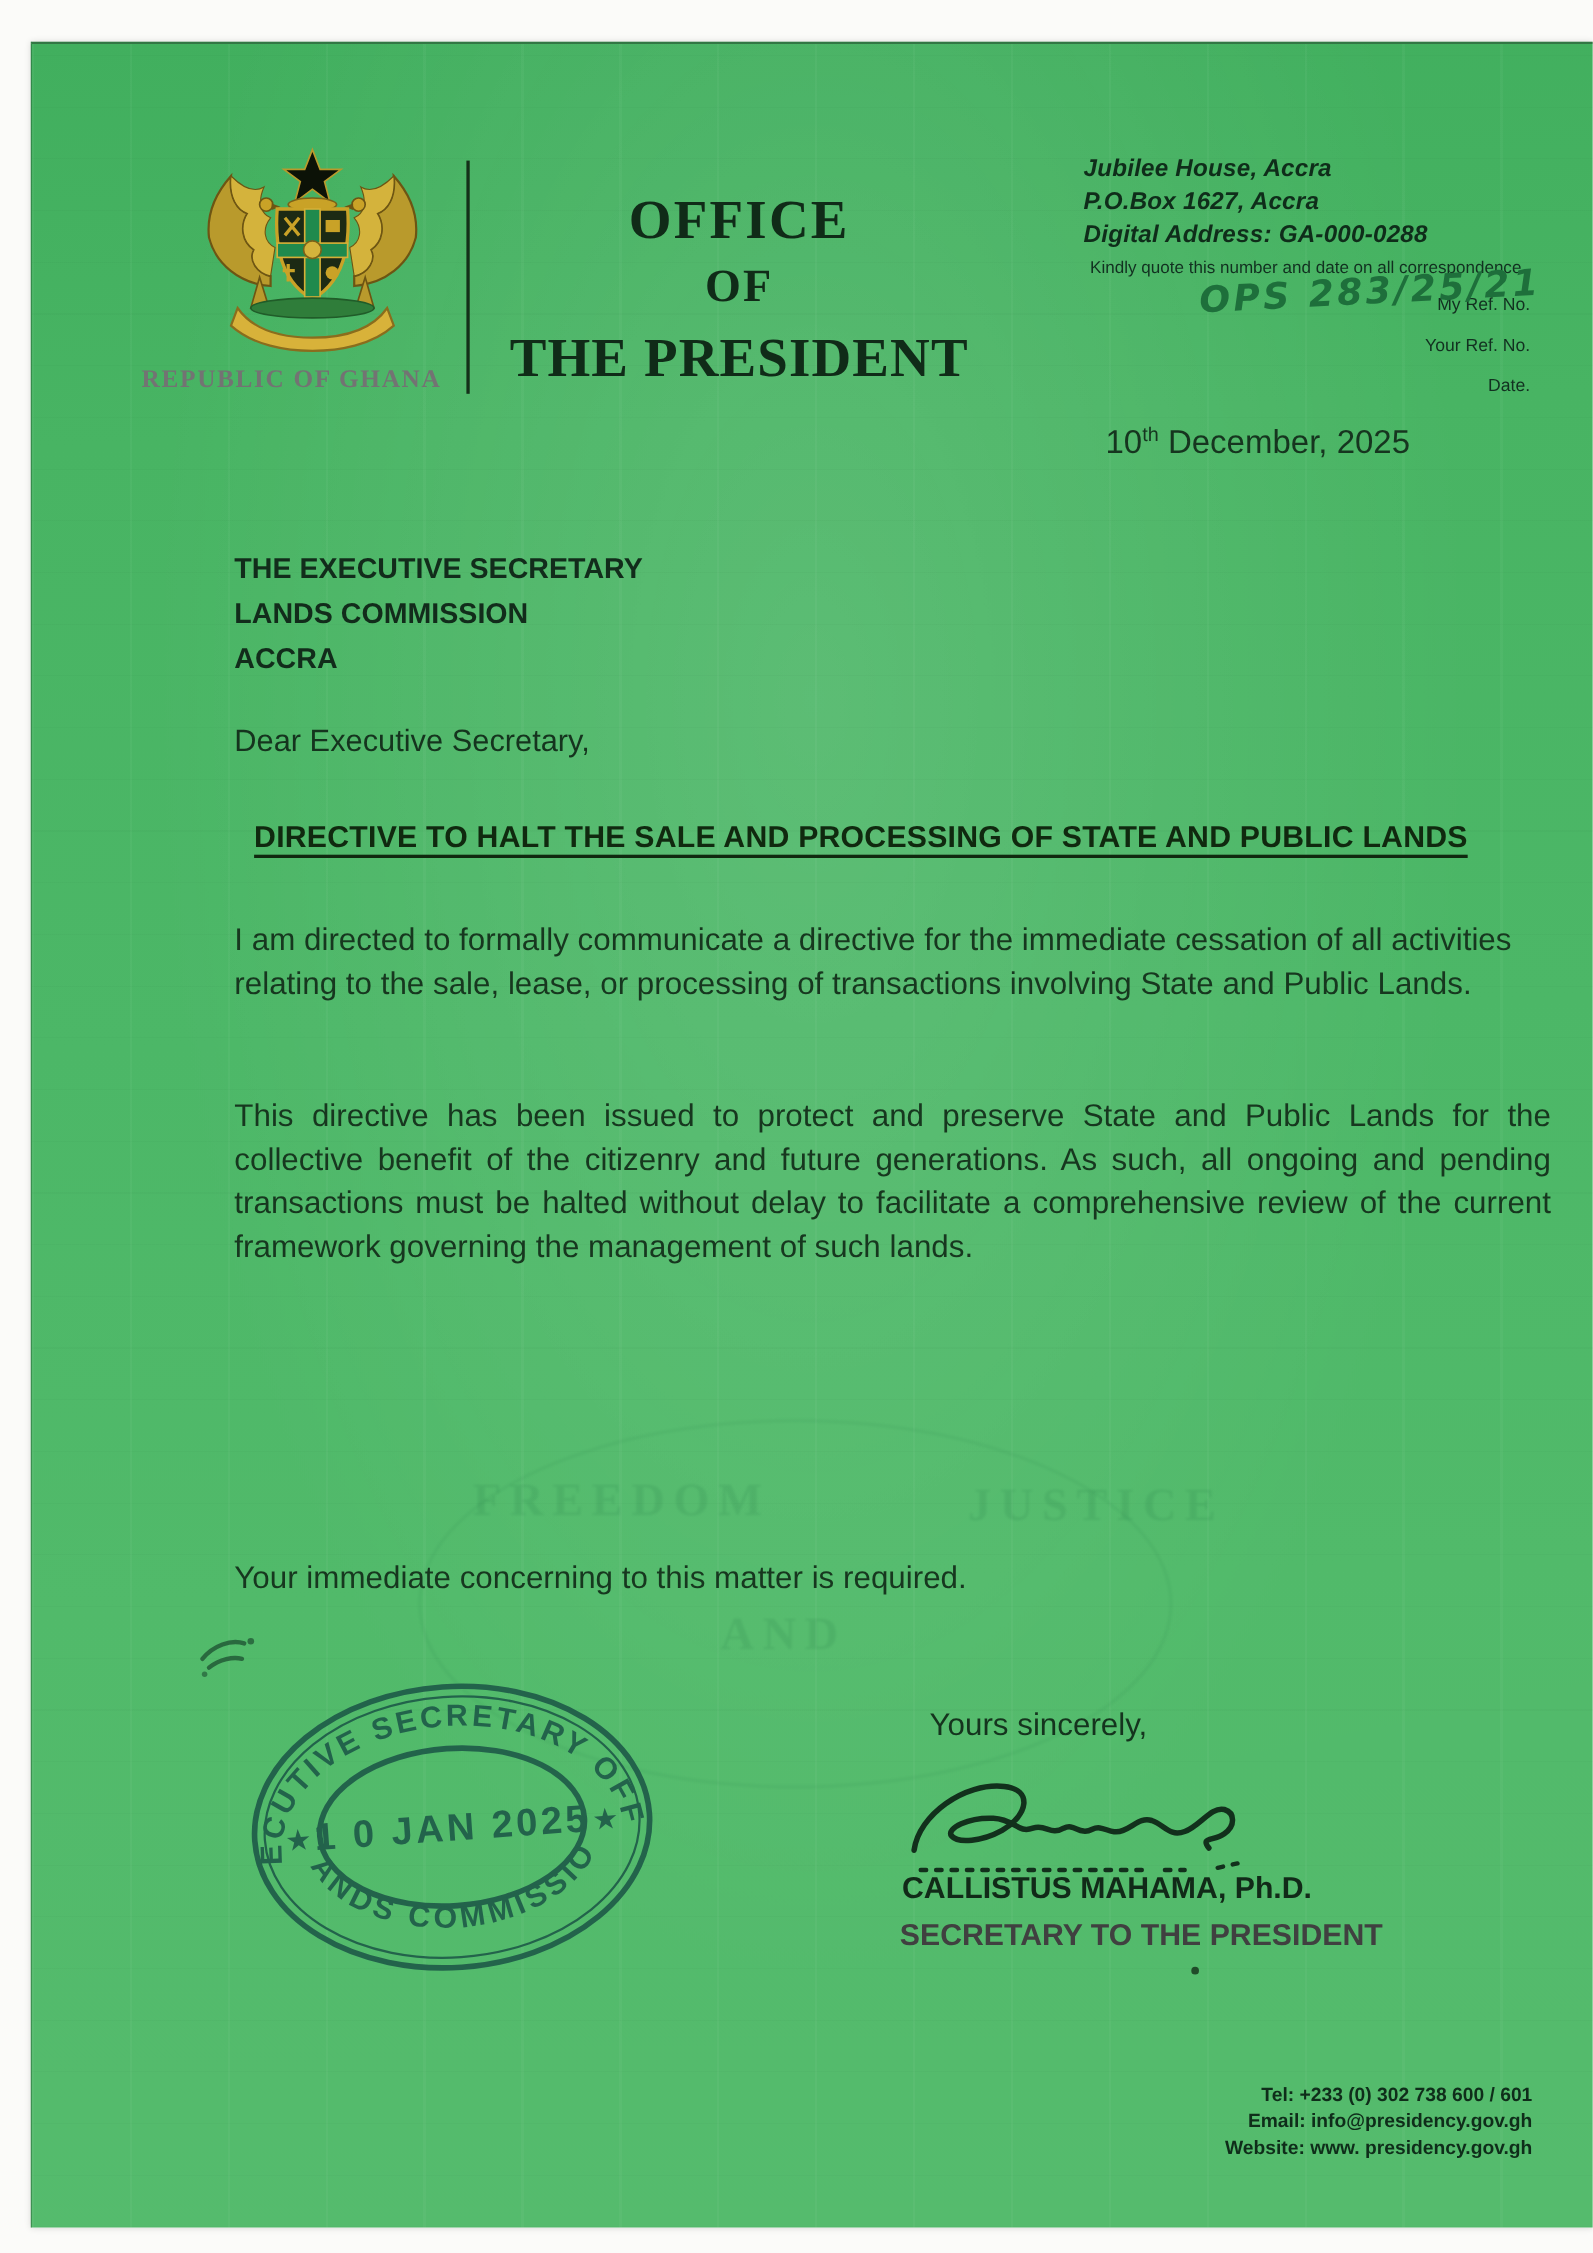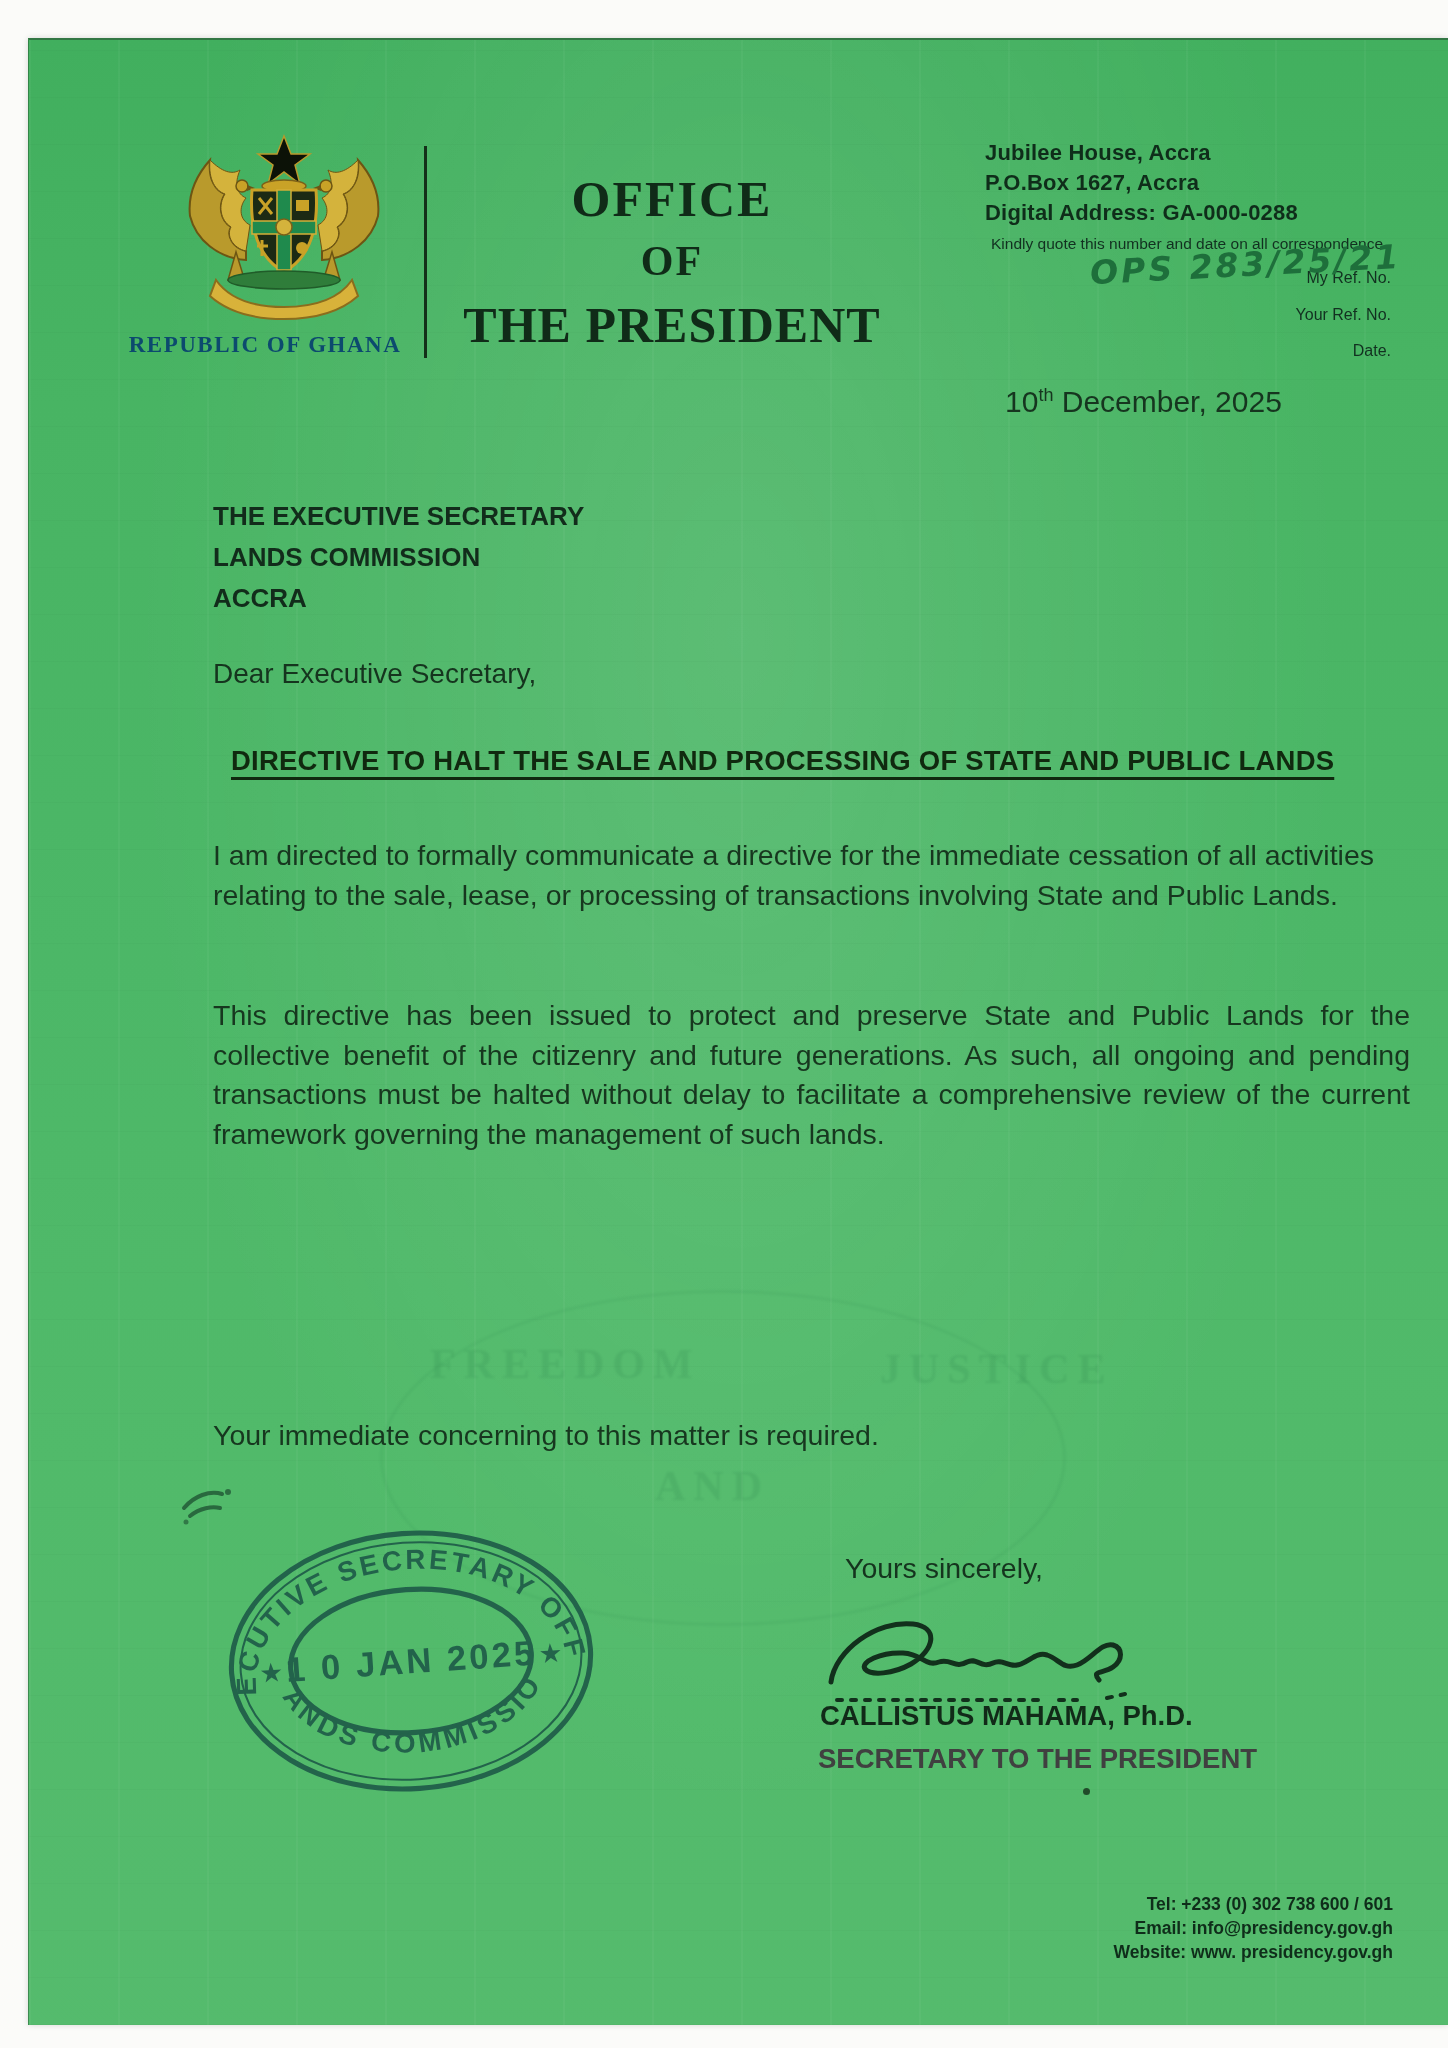--- a/index.html
+++ b/index.html
@@ -27,36 +27,36 @@
     background:
       repeating-linear-gradient(90deg, rgba(255,255,255,.035) 0 2px, rgba(0,0,0,0) 2px 89px),
       repeating-linear-gradient(0deg, rgba(0,40,15,.025) 0 1px, rgba(0,0,0,0) 1px 47px);
   }
 
   
   .crest{position:absolute;left:158px;top:128px;width:252px;height:196px;}
   .crest-caption{
     position:absolute;left:100px;top:332px;width:330px;text-align:center;
     font-family:"Liberation Serif",serif;font-size:23px;letter-spacing:1.5px;
-    color:#0c4a6e;font-weight:600;
+    color:#737373;font-weight:600;
   }
   .divider{
     position:absolute;left:424px;top:146px;width:3px;height:212px;
     background:#143019;
   }
   .office-title{
     position:absolute;left:438px;top:168px;width:468px;text-align:center;
     font-family:"Liberation Serif",serif;font-weight:bold;color:#102b18;
   }
   .office-title .l1{font-size:50px;line-height:62px;letter-spacing:2px;}
   .office-title .l2{font-size:42px;line-height:62px;letter-spacing:2px;}
   .office-title .l3{font-size:50px;line-height:66px;letter-spacing:1px;white-space:nowrap;}
 
   .contact{position:absolute;left:985px;top:138px;width:412px;color:#0f2d1a;}
-  .contact .bold-line{font-weight:bold;font-size:22px;line-height:30px;letter-spacing:.2px;}
+  .contact .bold-line{font-weight:bold;font-size:22px;line-height:30px;letter-spacing:.2px;font-style:italic;}
   .contact .note{font-size:15.5px;margin-top:7px;margin-left:6px;color:#123020;}
   .ref-row{position:relative;display:flex;align-items:flex-end;margin-top:16px;font-size:16px;flex-direction:column;}
   .ref-row .lbl{white-space:nowrap;padding-right:6px;color:#123020;}
   .ref-row .line{flex:1;border-bottom:3px solid #14301c;height:18px;}
   .ref-row.thin .line{border-bottom-width:2px;}
   .handwriting{
     position:absolute;left:105px;top:-24px;
     font-style:italic;font-weight:bold;font-size:33px;letter-spacing:3px;
     color:#1e6f3b;transform:rotate(-3deg);white-space:nowrap;
     font-family:"DejaVu Sans",sans-serif;

